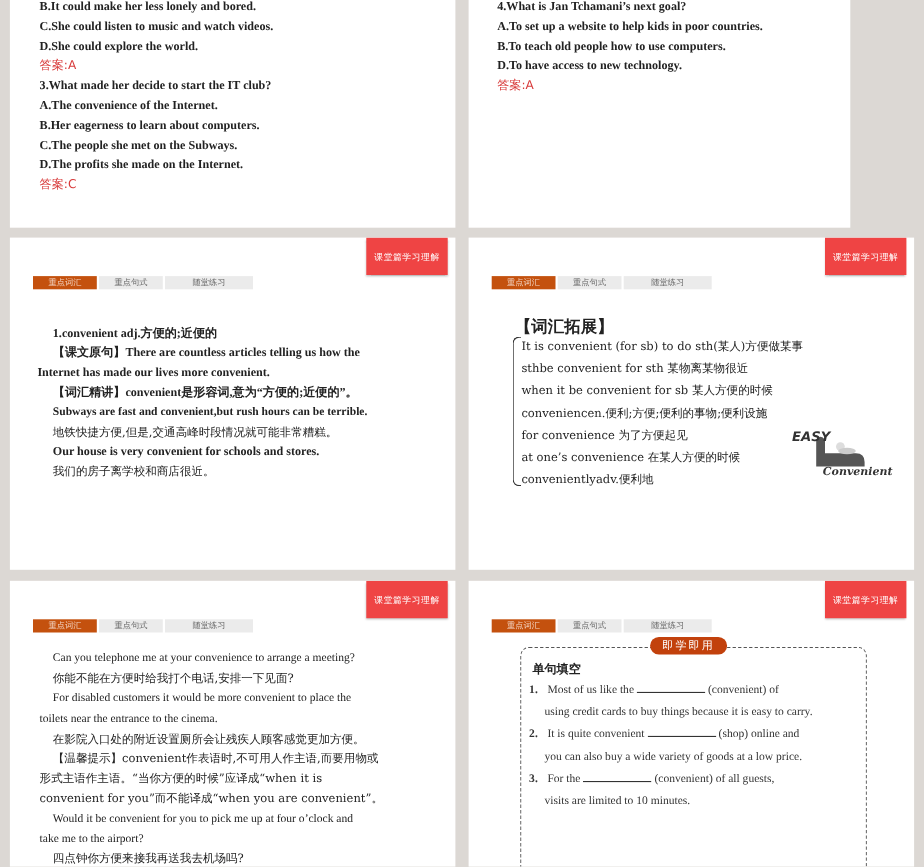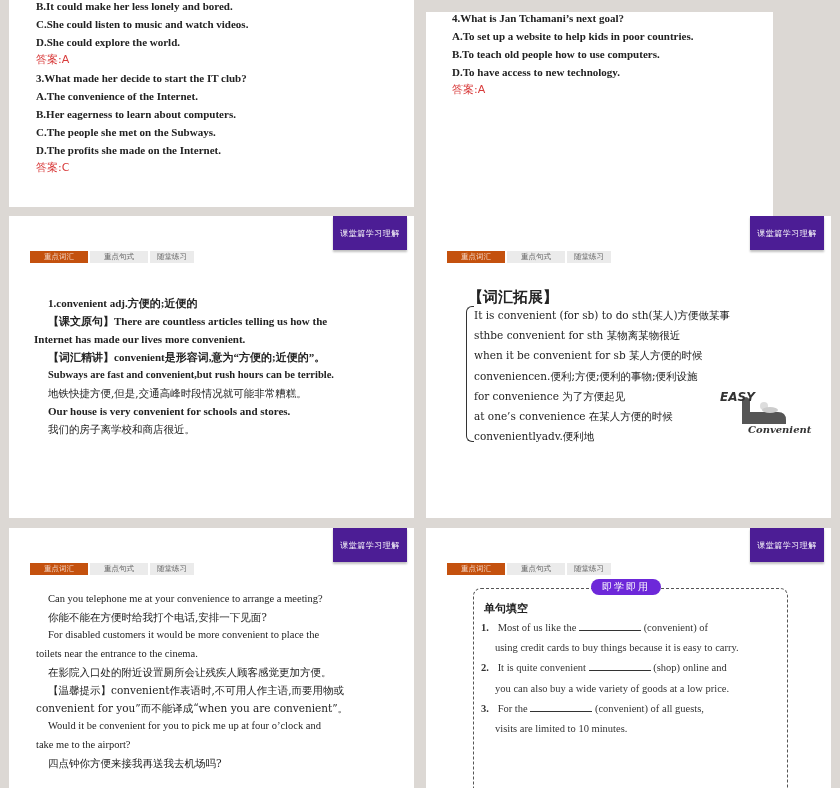--- a/index.html
+++ b/index.html
@@ -1,50 +1,50 @@
 <!DOCTYPE html>
 <html><head>
 <meta charset="utf-8">
 <style>
   * { box-sizing: border-box; margin: 0; padding: 0; }
   html, body { width: 840px; height: 788px; overflow: hidden; }
   body { background: #dcd8d4; position: relative; font-family: "Liberation Serif", "DejaVu Serif", serif; }
   .slide { position: absolute; background: #ffffff; overflow: hidden; }
   .s1 { left: 9px; top: 0; width: 405px; height: 207px; }
-  .s2 { left: 426px; top: 12px; width: 347px; height: 207px; }
+  .s2 { left: 426px; top: 0; width: 347px; height: 207px; }
   .s3 { left: 9px; top: 216px; width: 405px; height: 302px; }
   .s4 { left: 426px; top: 216px; width: 405px; height: 302px; }
   .s5 { left: 9px; top: 528px; width: 405px; height: 260px; }
   .s6 { left: 426px; top: 528px; width: 405px; height: 260px; }
 
-  .badge { position: absolute; right: 7px; top: 0; width: 74px; height: 34px; background: #4c1d95; color: #fff;
+  .badge { position: absolute; right: 7px; top: 0; width: 74px; height: 34px; background: #ef4444; color: #fff;
            font-family: "DejaVu Sans", sans-serif; font-size: 8px; display: flex; align-items: center; justify-content: center;
            box-shadow: 0 2px 2px rgba(0,0,0,0.25); letter-spacing: 0.5px; }
   .tabs { position: absolute; left: 21px; top: 35px; display: flex; height: 12px; font-family: "DejaVu Sans", sans-serif; font-size: 7.5px; }
   .tab { display: flex; align-items: center; justify-content: center; background: #ebebeb; color: #666; margin-right: 2px; }
   .tab.active { background: #c4510e; color: #f3d5c4; }
-  .t1 { width: 58px; } .t2 { width: 58px; } .t3 { width: 44px; }
+  .t1 { width: 58px; } .t2 { width: 58px; } .t3 { width: 80px; }
 
   .q { position: absolute; font-weight: bold; font-size: 11px; color: #222; line-height: 18px; }
   .ans { color: #d83a3a; font-family: "DejaVu Sans", sans-serif; font-weight: normal; font-size: 11px; }
 
   .body3 { position: absolute; left: 27px; top: 78px; width: 372px; font-size: 11px; line-height: 18px; color: #222; font-weight: bold; }
   .body3 .ind { padding-left: 12px; }
   .cn { font-family: "DejaVu Serif", serif; font-weight: normal; font-size: 10.5px; }
 
   .h4 { position: absolute; left: 42px; top: 72px; font-family: "DejaVu Sans", sans-serif; font-weight: bold; font-size: 15px; color: #222; }
   .brace { position: absolute; left: 40px; top: 90px; width: 8px; height: 136px; border: 1.2px solid #333; border-right: none; border-radius: 6px 0 0 6px; }
   .list4 { position: absolute; left: 48px; top: 89px; font-family: "DejaVu Serif", serif; font-size: 10.5px; line-height: 20.2px; color: #222; }
   .easy { position: absolute; left: 294px; top: 174px; width: 82px; height: 48px; }
 
   .body5 { position: absolute; left: 27px; top: 62px; width: 340px; font-size: 10.5px; line-height: 18.2px; color: #222; }
   .body5 .ind { padding-left: 12px; }
 
   .box6 { position: absolute; left: 47px; top: 60px; width: 315px; height: 210px; border: 1.5px dashed #555; border-radius: 8px; }
-  .pill { position: absolute; left: 165px; top: 51px; width: 70px; height: 16px; background: #6d28d9; border-radius: 8px; color: #fff;
+  .pill { position: absolute; left: 165px; top: 51px; width: 70px; height: 16px; background: #c2410c; border-radius: 8px; color: #fff;
           font-family: "DejaVu Sans", sans-serif; font-size: 10px; display: flex; align-items: center; justify-content: center; letter-spacing: 2px; }
   .h6 { position: absolute; left: 58px; top: 73px; font-family: "DejaVu Sans", sans-serif; font-weight: bold; font-size: 11px; color: #222; }
   .ex6 { position: absolute; left: 55px; top: 90px; width: 300px; font-size: 10.5px; line-height: 20.2px; color: #333; text-align: justify; }
   .ex6 .num { font-weight: bold; display: inline-block; width: 14px; }
   .ex6 .cont { padding-left: 14px; }
   .blank { display: inline-block; width: 62px; border-bottom: 1px solid #333; height: 10px; vertical-align: baseline; }
 </style>
 </head>
 <body>
 
@@ -128,20 +128,21 @@
     <div class="tab t2">重点句式</div>
     <div class="tab t3">随堂练习</div>
   </div>
   <div class="body5">
     <div class="ind">Can you telephone me at your convenience to arrange a meeting?</div>
     <div class="ind cn">你能不能在方便时给我打个电话,安排一下见面?</div>
     <div class="ind">For disabled customers it would be more convenient to place the</div>
     <div>toilets near the entrance to the cinema.</div>
     <div class="ind cn">在影院入口处的附近设置厕所会让残疾人顾客感觉更加方便。</div>
     <div class="ind cn">【温馨提示】convenient作表语时,不可用人作主语,而要用物或</div>
+    <div class="cn">形式主语作主语。“当你方便的时候”应译成“when it is</div>
     <div class="cn">convenient for you”而不能译成“when you are convenient”。</div>
     <div class="ind">Would it be convenient for you to pick me up at four o’clock and</div>
     <div>take me to the airport?</div>
     <div class="ind cn">四点钟你方便来接我再送我去机场吗?</div>
   </div>
 </div>
 
 <div class="slide s6">
   <div class="badge">课堂篇学习理解</div>
   <div class="tabs">

